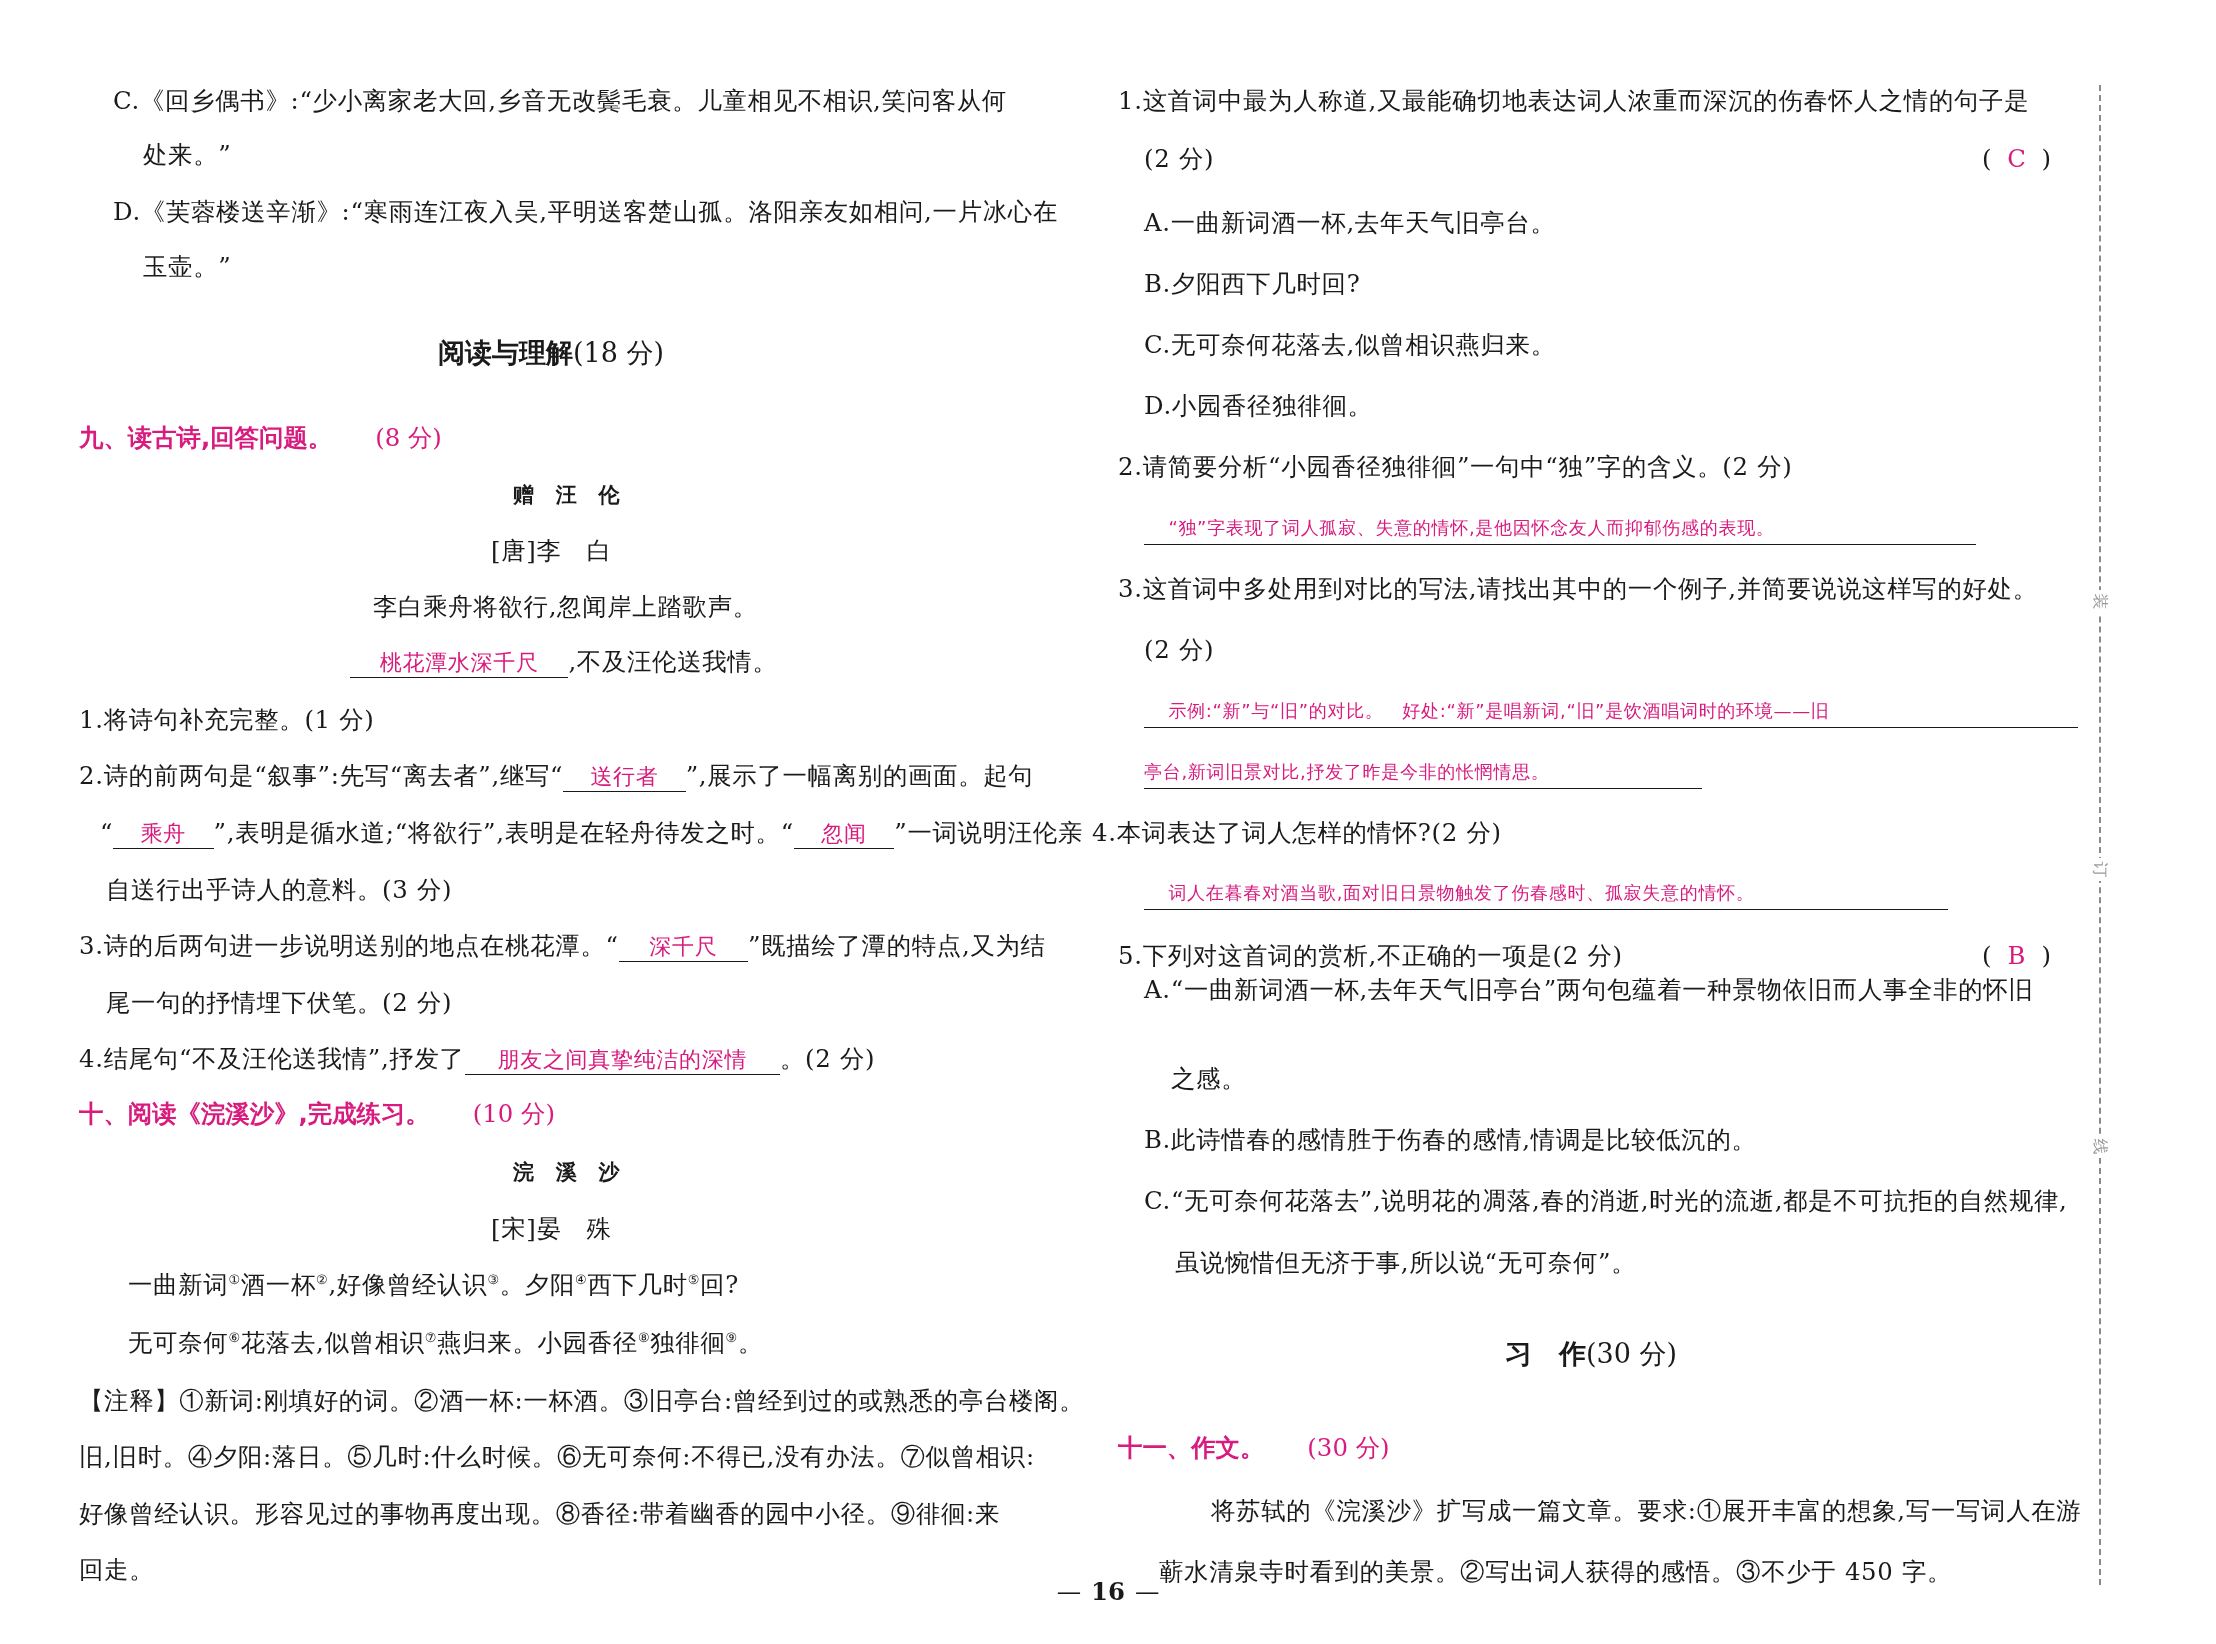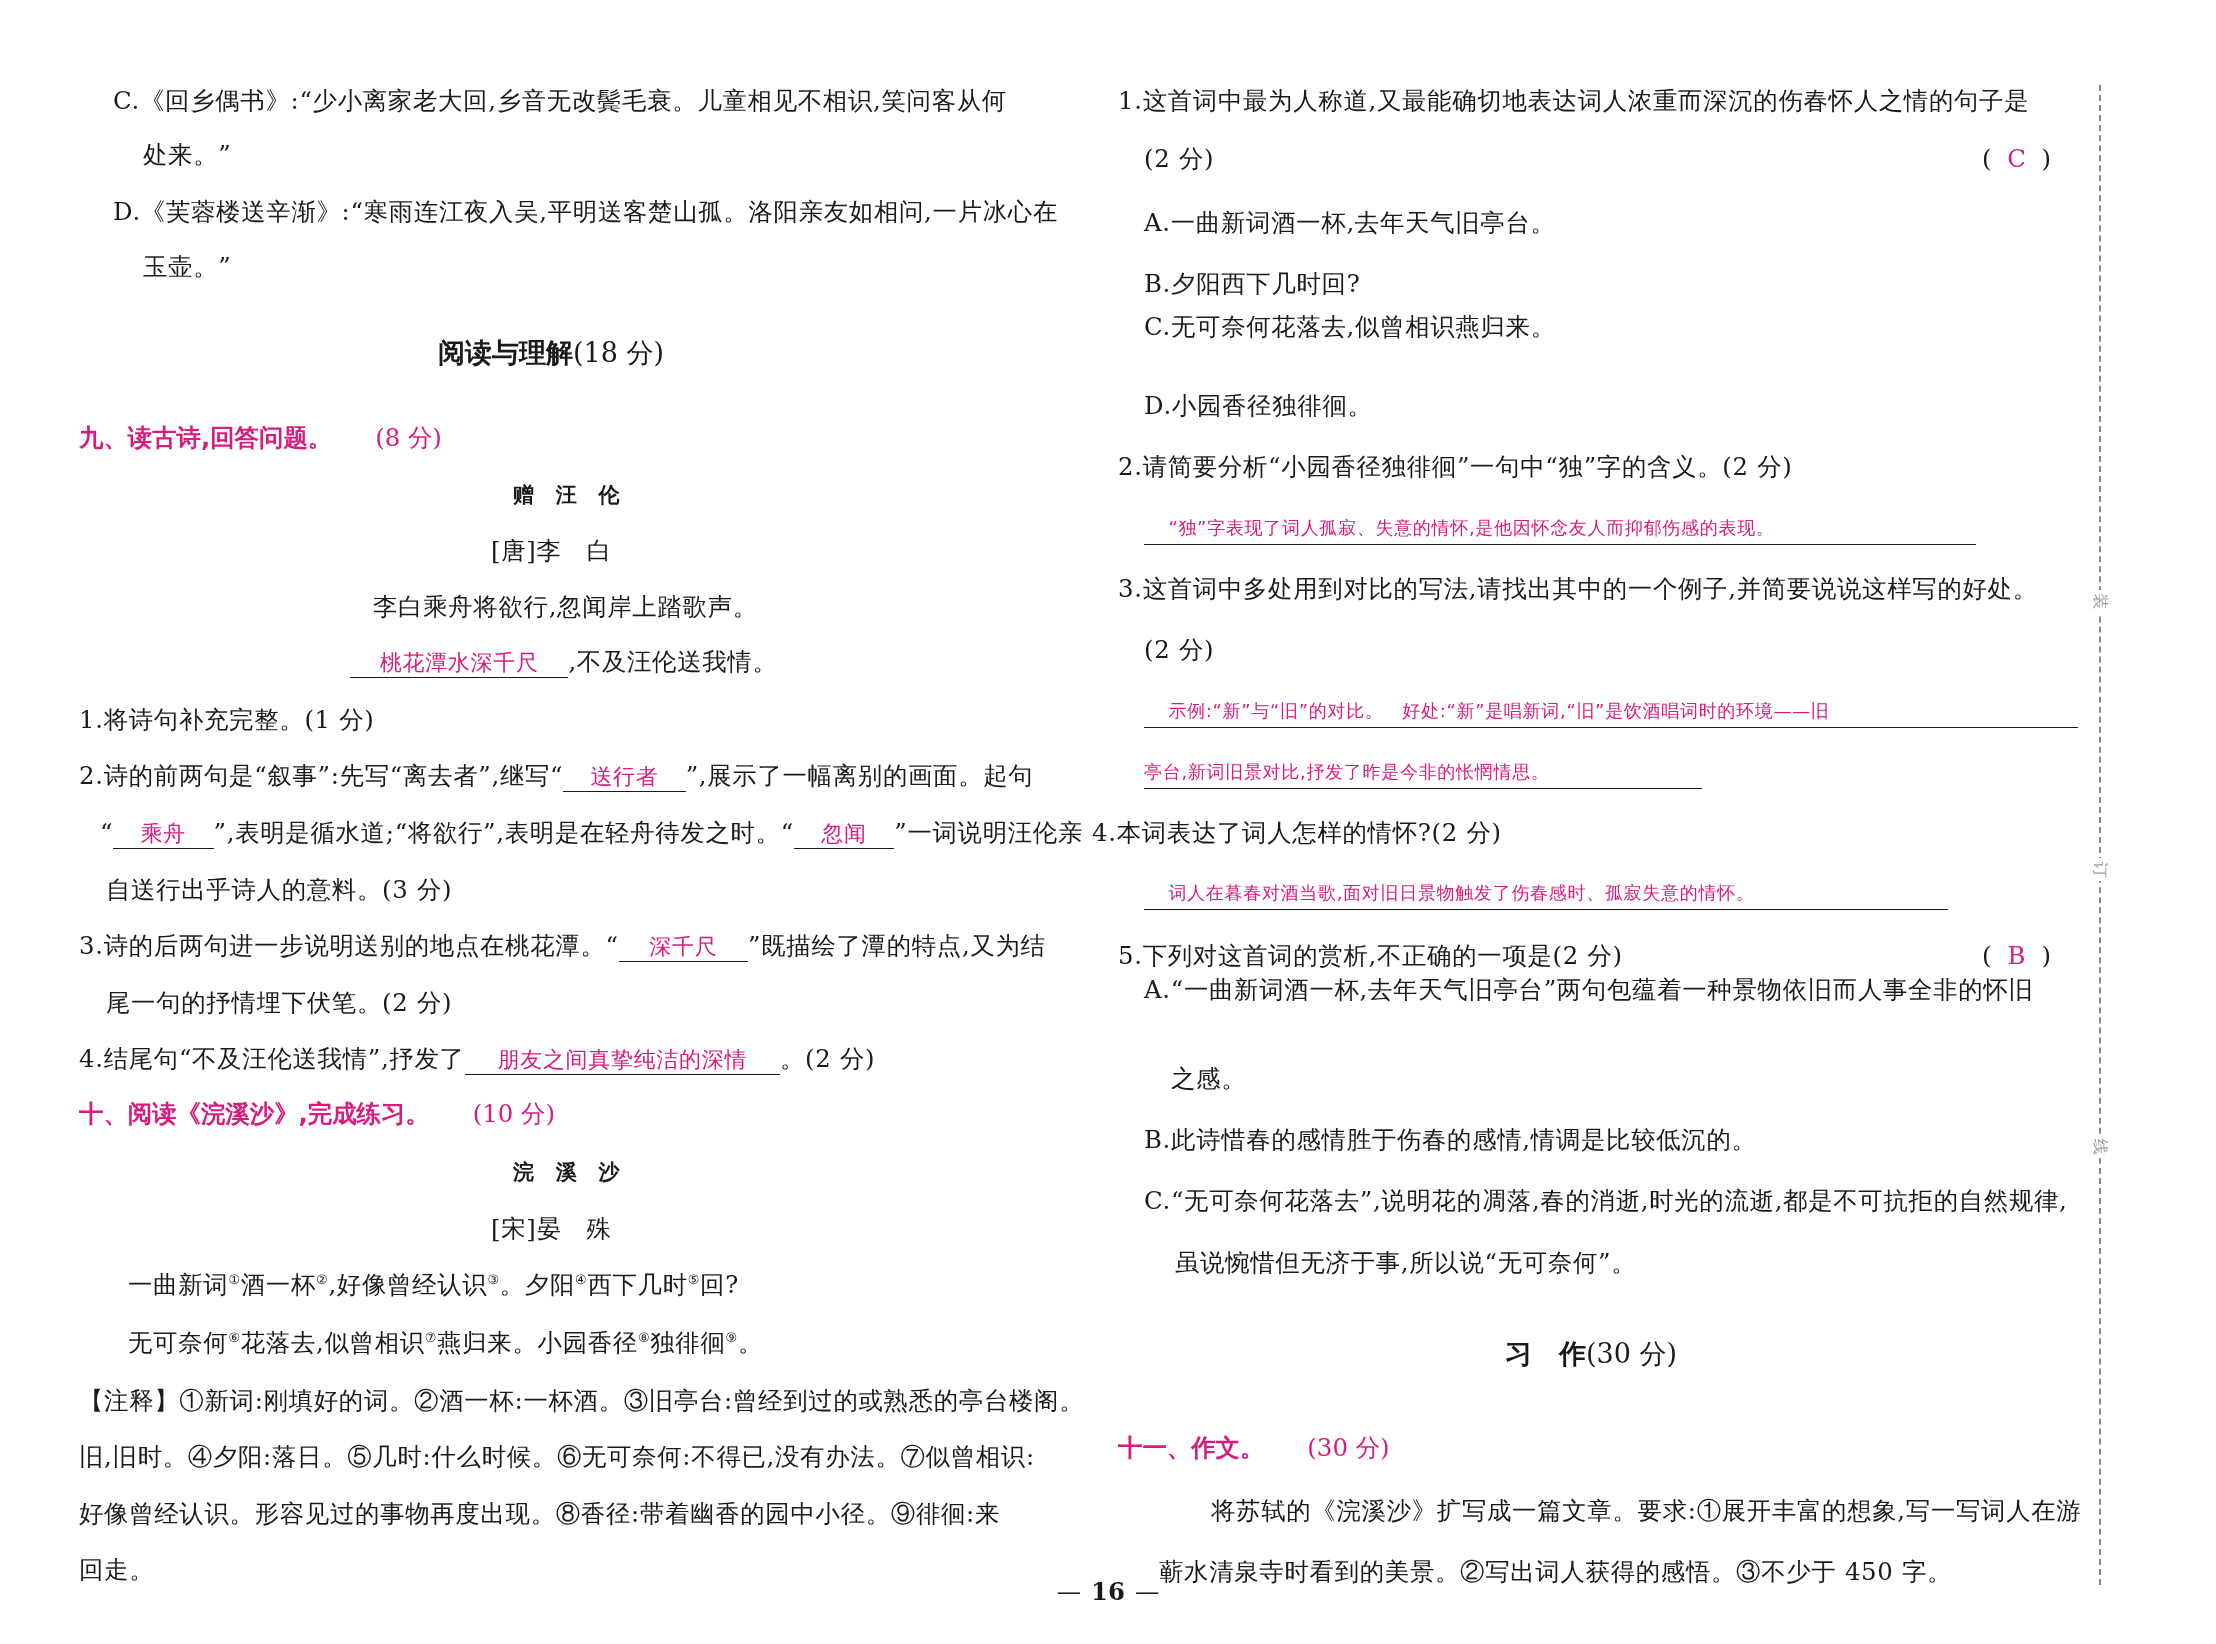--- a/index.html
+++ b/index.html
@@ -128,21 +128,21 @@
 
 <div>
 
   <div class="ln" style="left:1118px; top:85px;">1.这首词中最为人称道,又最能确切地表达词人浓重而深沉的伤春怀人之情的句子是</div>
   <div class="ln" style="left:1144px; top:143px;">(2 分)</div>
   <div class="choice" style="left:1982px; top:143px;">
     <span>(</span><span class="letter">C</span><span>)</span>
   </div>
   <div class="ln" style="left:1144px; top:207px;">A.一曲新词酒一杯,去年天气旧亭台。</div>
   <div class="ln" style="left:1144px; top:268px;">B.夕阳西下几时回?</div>
-  <div class="ln" style="left:1144px; top:311px;">C.无可奈何花落去,似曾相识燕归来。</div>
+  <div class="ln" style="left:1144px; top:329px;">C.无可奈何花落去,似曾相识燕归来。</div>
   <div class="ln" style="left:1144px; top:390px;">D.小园香径独徘徊。</div>
 
   <div class="ln" style="left:1118px; top:451px;">2.请简要分析“小园香径独徘徊”一句中“独”字的含义。(2 分)</div>
   <div class="ansline" style="left:1144px; top:512px; width:832px; padding-left:24.4px; box-sizing:border-box;">“独”字表现了词人孤寂、失意的情怀,是他因怀念友人而抑郁伤感的表现。</div>
 
   <div class="ln" style="left:1118px; top:573px;">3.这首词中多处用到对比的写法,请找出其中的一个例子,并简要说说这样写的好处。</div>
   <div class="ln" style="left:1144px; top:634px;">(2 分)</div>
   <div class="ansline" style="left:1144px; top:695px; width:934px; padding-left:24.4px; box-sizing:border-box;">示例:“新”与“旧”的对比。　好处:“新”是唱新词,“旧”是饮酒唱词时的环境——旧</div>
   <div class="ansline" style="left:1144px; top:756px; width:558px;">亭台,新词旧景对比,抒发了昨是今非的怅惘情思。</div>
 

